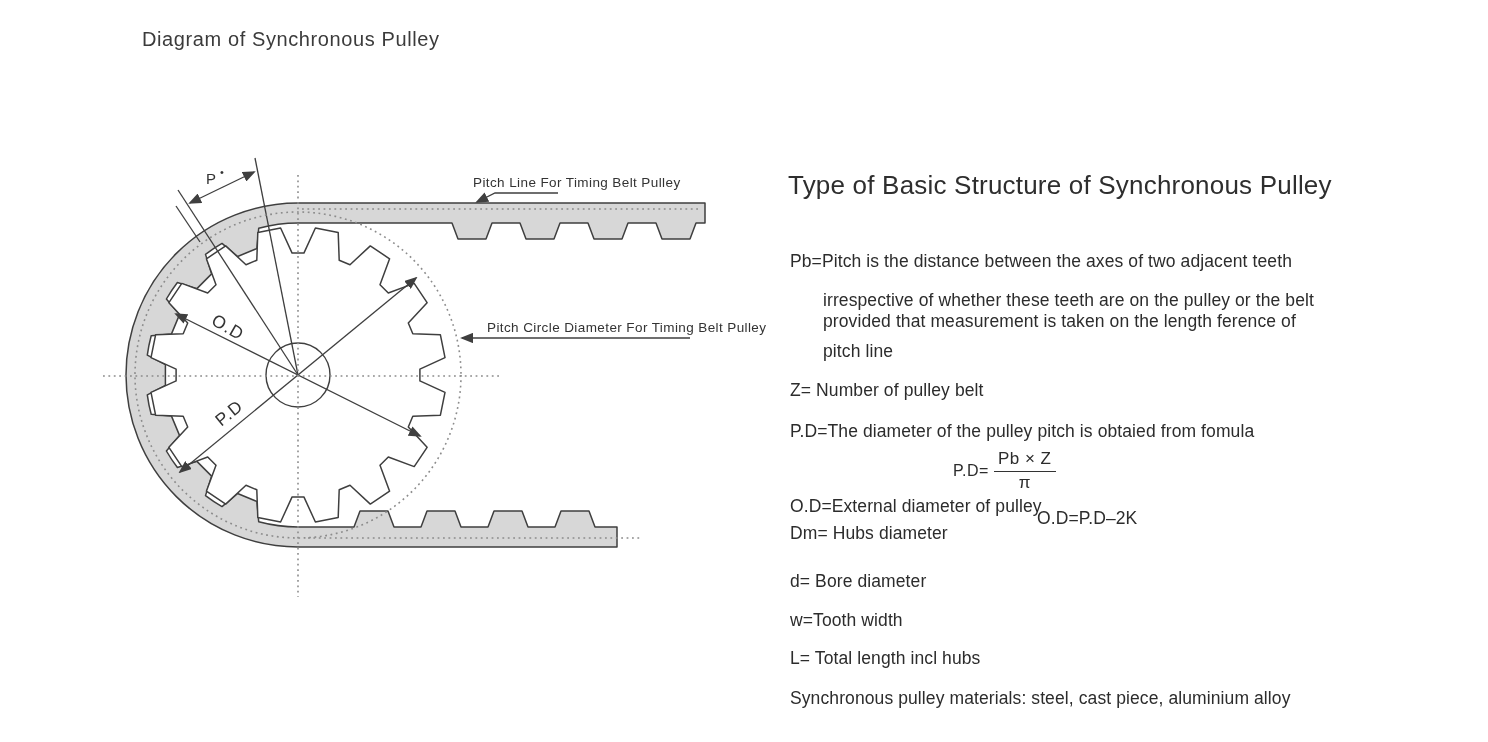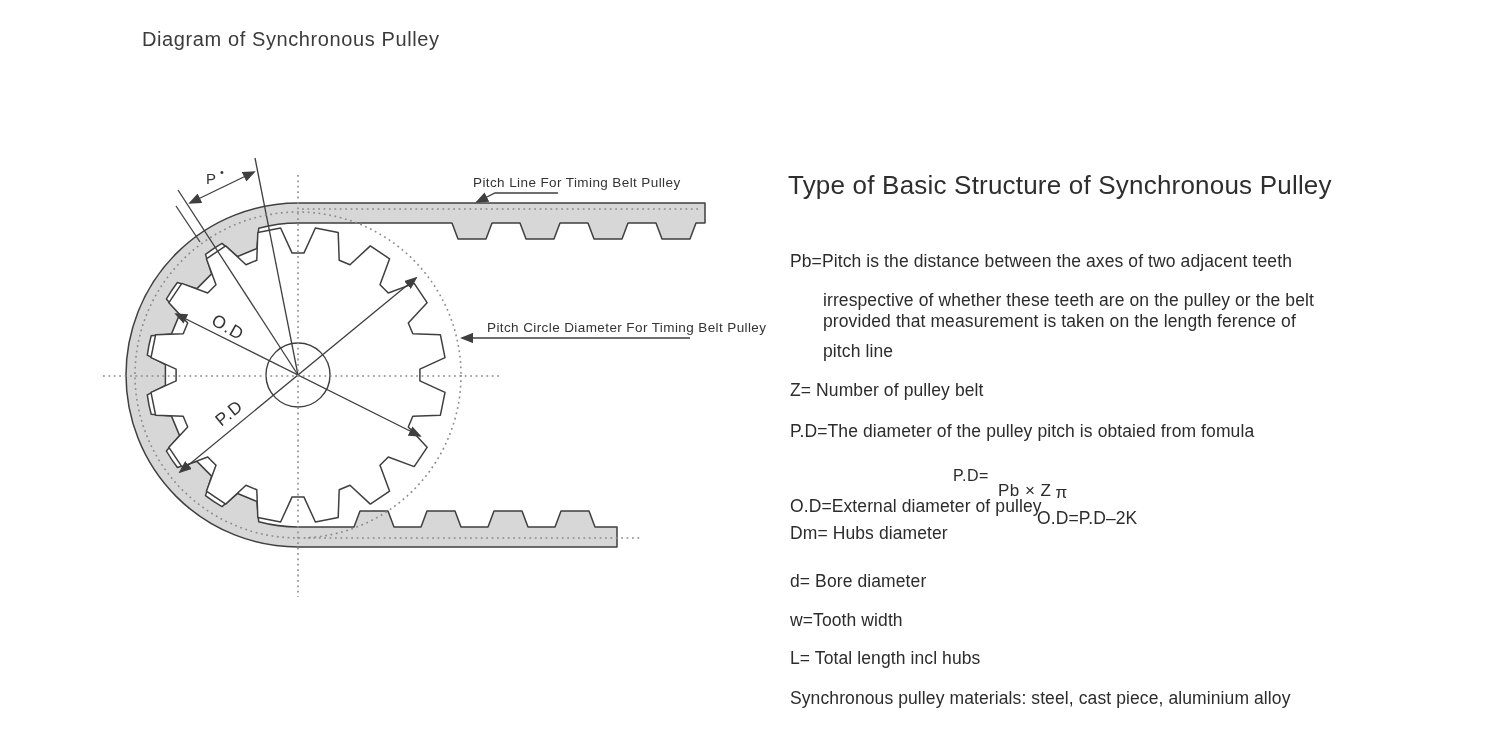--- a/index.html
+++ b/index.html
@@ -8,21 +8,21 @@
   #page-title{left:142px;top:28px;font-size:20px;font-weight:400;letter-spacing:0.6px;color:#3b3b3b;}
   #diagram-svg{position:absolute;left:0;top:0;}
   svg text{font-family:"Liberation Sans",sans-serif;fill:#333;}
   .callout{font-size:13.5px;letter-spacing:0.4px;}
   .dimlabel{font-size:17.5px;letter-spacing:1px;}
   #info-heading{left:788px;top:170px;font-size:26px;color:#2e2e2e;letter-spacing:0.2px;}
   .def{font-size:17.5px;color:#2c2c2c;letter-spacing:0.1px;text-align:right;}
   .l1{left:790px;} .l2{left:823px;}
   #formula{left:946px;top:449px;display:flex;align-items:center;}
   #formula .lhs{font-size:16px;margin-right:5px;letter-spacing:0.5px;margin-left:7px;}
-  #formula .frac{display:inline-flex;flex-direction:row;align-items:center;margin-top:32px;}
+  #formula .frac{display:inline-flex;flex-direction:column;align-items:center;}
   #formula .num{font-size:17px;padding:0 4px 2px 4px;letter-spacing:0.5px;}
   #formula .bar{height:0;border-top:1.5px solid #333;width:100%;}
   #formula .den{font-size:17px;padding-top:1px;}
 </style>
 </head>
 <body>
 
 <div class="abs" id="page-title">Diagram of Synchronous Pulley</div>
 
 <svg id="diagram-svg" width="1488" height="742" viewBox="0 0 1488 742">

